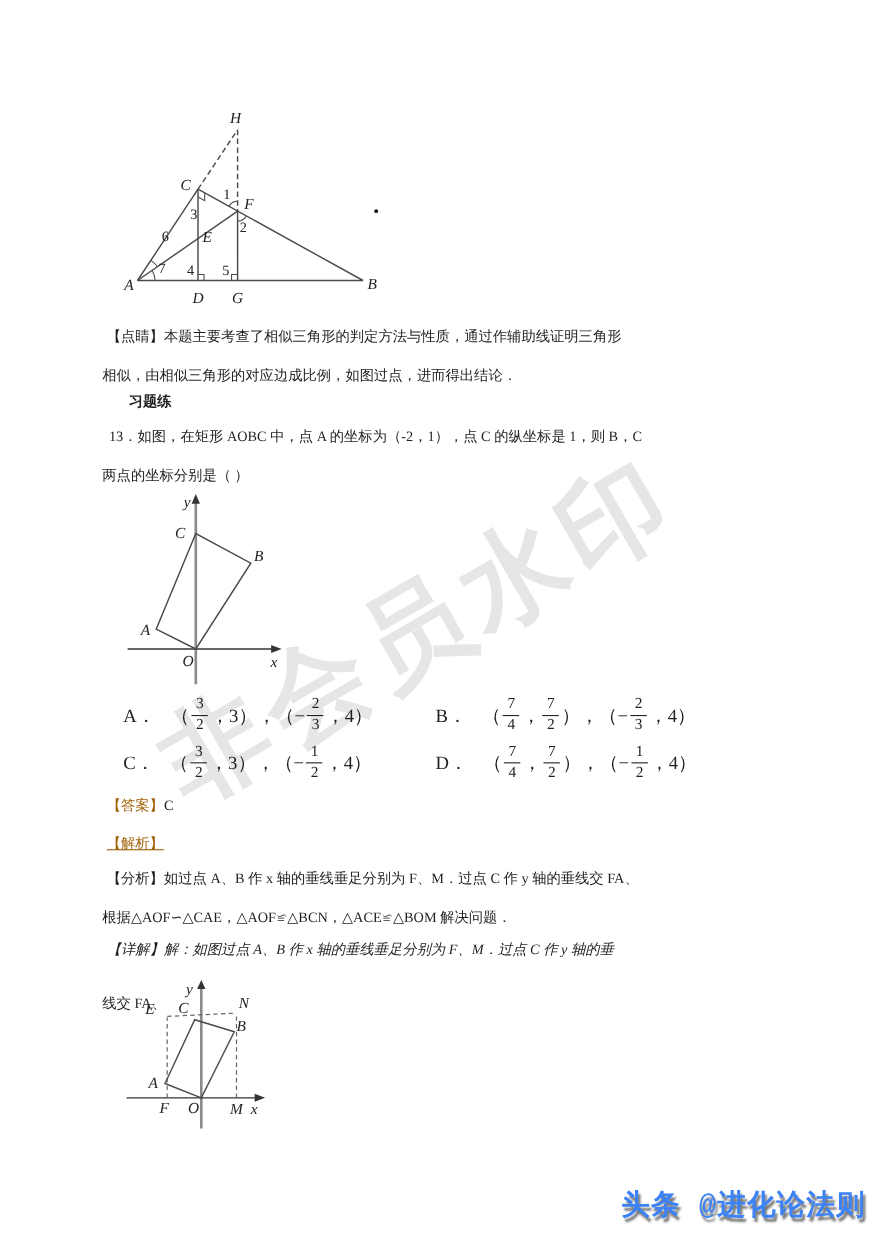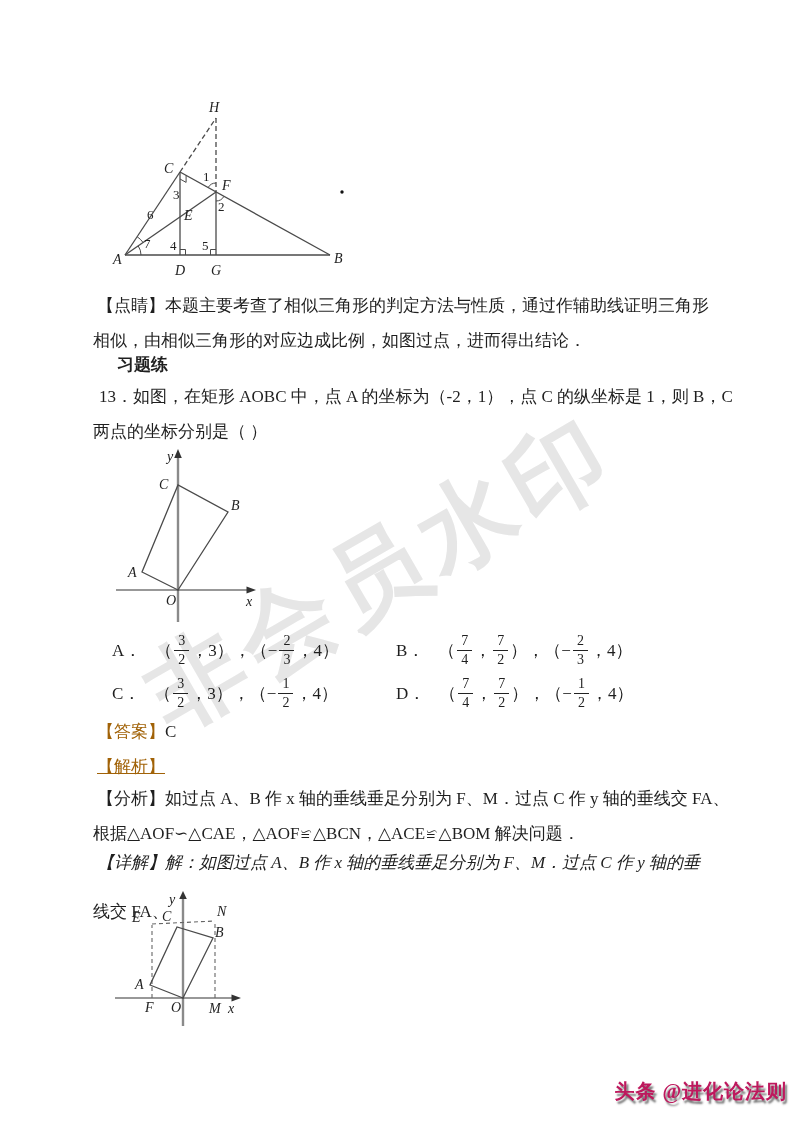--- a/index.html
+++ b/index.html
@@ -1,43 +1,43 @@
 <!DOCTYPE html>
 <html><head>
 <meta charset="utf-8">
 <style>
   html,body{margin:0;padding:0;}
   body{
     width:793px;height:1122px;position:relative;background:#ffffff;overflow:hidden;
     font-family:"Liberation Serif","DejaVu Serif",serif;color:#1f1f1f;
   }
   .abs{position:absolute;}
-  .txt{font-size:17px;line-height:35px;white-space:nowrap;}
+  .txt{font-size:13px;line-height:35px;white-space:nowrap;}
   .bold{font-weight:bold;}
   .accent{color:#a16207;}
   .watermark-diagonal{
     position:absolute;left:118px;top:500px;width:560px;
     font-size:96px;letter-spacing:8px;color:#e6e6e6;font-weight:bold;
     transform:rotate(-30deg);transform-origin:center center;
     white-space:nowrap;z-index:0;user-select:none;
   }
   .content{position:relative;z-index:1;}
   .figure-svg{position:absolute;}
   .figure-svg text{font-size:14px;font-style:italic;fill:#222;font-family:"Liberation Serif","DejaVu Serif",serif;}
   .figure-svg text.num{font-style:normal;font-size:13px;}
   .opt-row{position:absolute;display:flex;align-items:center;height:44px;font-size:17px;white-space:nowrap;}
   .opt-label{margin-right:14px;}
   .frac{display:inline-block;text-align:center;font-size:14px;line-height:1;margin:0 2px;}
   .frac .n{display:block;padding:0 4px 2px;}
   .frac .d{display:block;border-top:1px solid #222;padding:2px 4px 0;}
   .credit{
-    position:absolute;top:1078px;right:6px;font-size:20px;font-weight:bold;
-    color:#be185d;text-shadow:2px 3px 2px rgba(70,70,70,0.75);
+    position:absolute;top:1078px;right:6px;font-size:26px;font-weight:bold;
+    color:#3b82f6;text-shadow:2px 3px 2px rgba(70,70,70,0.75);
     letter-spacing:1px;z-index:2;white-space:nowrap;
-    font-family:Liberation Serif, serif;
+    font-family:Liberation Mono, monospace;
   }
 </style>
 </head>
 <body>
 
 <div class="watermark-diagonal">非会员水印</div>
 
 <div class="content">
 
   <svg class="figure-svg" style="left:110px;top:95px;" width="260" height="185" viewBox="0 0 260 185">

